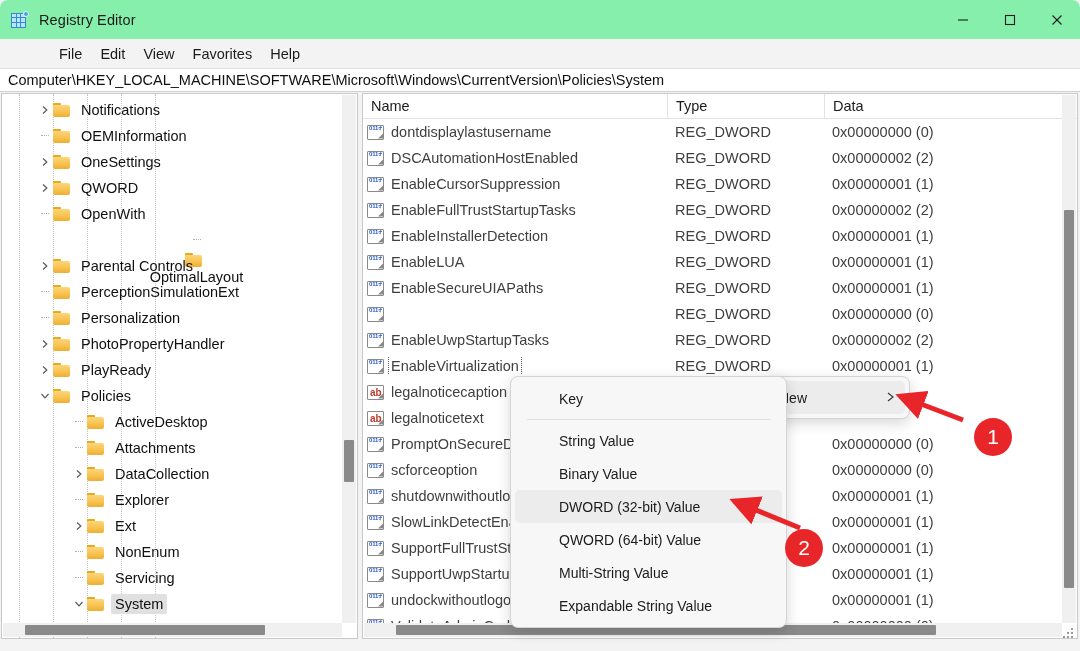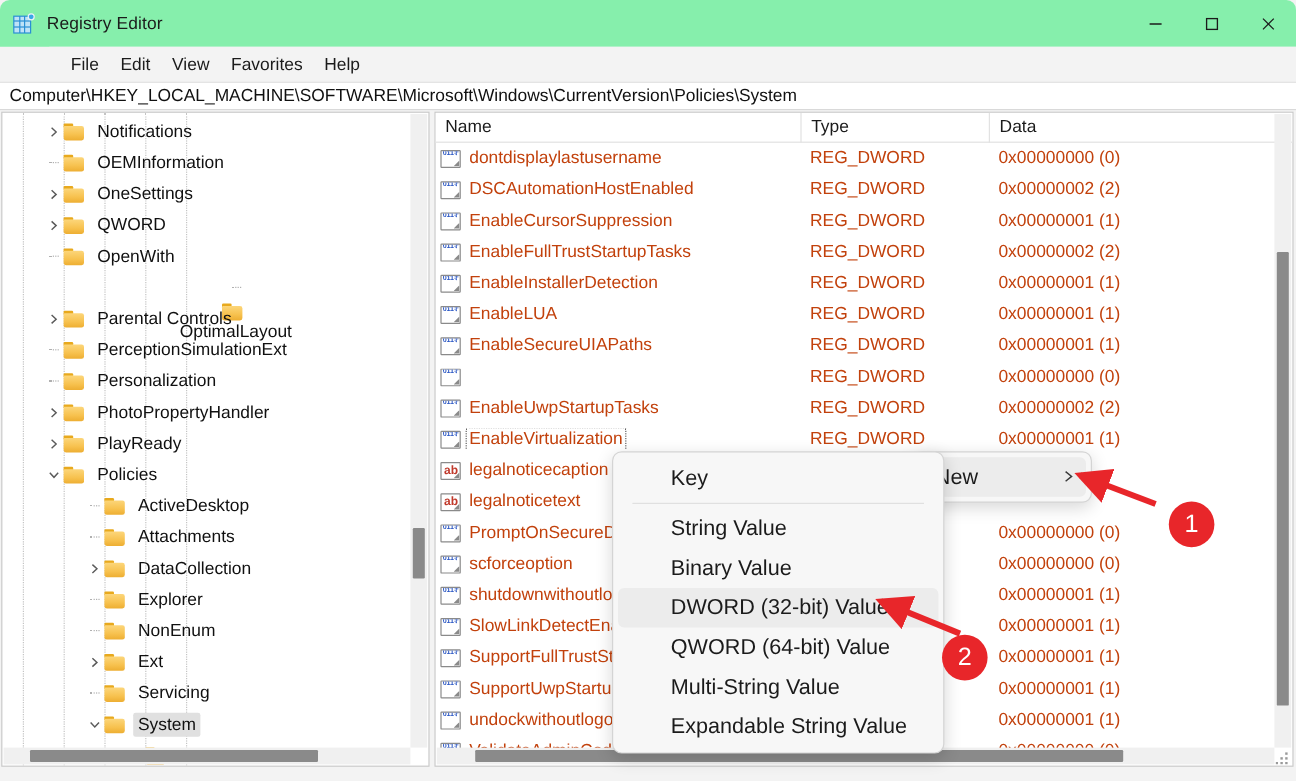--- a/index.html
+++ b/index.html
@@ -123,21 +123,21 @@
     font-size: 14.5px; color: #1b1b1b; padding-left: 8px; height: 25px;
     display: flex; align-items: center; border-left: 1px solid #e2e2e2;
   }
   .lv-col:first-child { border-left: none; }
   .col-name { width: 304px; text-align: center; }
   .col-type { width: 157px; }
   .col-data { width: 253px; }
 
   .lv-rows { position: relative; }
   .lv-row {
-    height: 26px; display: flex; align-items: center; font-size: 14.5px; color: #c2410c;
+    height: 26px; display: flex; align-items: center; font-size: 14.5px; color: #404040;
     white-space: nowrap;
   }
   .lv-name { width: 304px; display: flex; align-items: center; padding-left: 4px; overflow: hidden; }
   .lv-name .txt { padding: 1px 2px; }
   .lv-row.focused .lv-name .txt { outline: 1px dotted #606060; }
   .lv-type { width: 157px; padding-left: 8px; }
   .lv-data { width: 253px; padding-left: 8px; }
 
   .vicon {
     width: 17px; height: 15px; margin-right: 5px; flex: none; position: relative;
@@ -180,21 +180,21 @@
 
   
   .ctxmenu {
     position: absolute; background: #f7f7f7;
     border: 1px solid #d4d4d4; border-radius: 8px;
     box-shadow: 0 4px 14px rgba(0,0,0,.16);
     padding: 5px 4px;
   }
   .ctx-item {
     height: 33px; display: flex; align-items: center;
-    font-size: 18px; color: #1b1b1b; padding: 0 12px 0 44px; border-radius: 5px;
+    font-size: 14px; color: #1b1b1b; padding: 0 12px 0 44px; border-radius: 5px;
     white-space: nowrap;
   }
   .ctx-item.hl { background: #ececec; }
   .ctx-sep { height: 1px; background: #e0e0e0; margin: 4px 12px; }
 
   .newmenu {
     position: absolute; background: #f7f7f7;
     border: 1px solid #d4d4d4; border-radius: 8px;
     box-shadow: 0 4px 14px rgba(0,0,0,.16);
     padding: 4px;
@@ -431,38 +431,38 @@
           </div>
           <div class="tree-row" style="padding-left: 68px;">
             <div class="dash"></div>
             <div class="folder">
               <div class="tab"></div>
               <div class="body"></div>
             </div>
             <span class="lbl">Explorer</span>
           </div>
           <div class="tree-row" style="padding-left: 68px;">
+            <div class="twisty">
+              <svg width="10" height="10" viewBox="0 0 10 10">
+                <polyline points="3,1.5 6.8,5 3,8.5" fill="none" stroke="currentColor" stroke-width="1.2"></polyline>
+              </svg>
+            </div>
+            <div class="folder">
+              <div class="tab"></div>
+              <div class="body"></div>
+            </div>
+            <span class="lbl">Ext</span>
+          </div>
+          <div class="tree-row" style="padding-left: 68px;">
             <div class="dash"></div>
             <div class="folder">
               <div class="tab"></div>
               <div class="body"></div>
             </div>
             <span class="lbl">NonEnum</span>
-          </div>
-          <div class="tree-row" style="padding-left: 68px;">
-            <div class="twisty">
-              <svg width="10" height="10" viewBox="0 0 10 10">
-                <polyline points="3,1.5 6.8,5 3,8.5" fill="none" stroke="currentColor" stroke-width="1.2"></polyline>
-              </svg>
-            </div>
-            <div class="folder">
-              <div class="tab"></div>
-              <div class="body"></div>
-            </div>
-            <span class="lbl">Ext</span>
           </div>
           <div class="tree-row" style="padding-left: 68px;">
             <div class="dash"></div>
             <div class="folder">
               <div class="tab"></div>
               <div class="body"></div>
             </div>
             <span class="lbl">Servicing</span>
           </div>
           <div class="tree-row selected" style="padding-left: 68px;">

